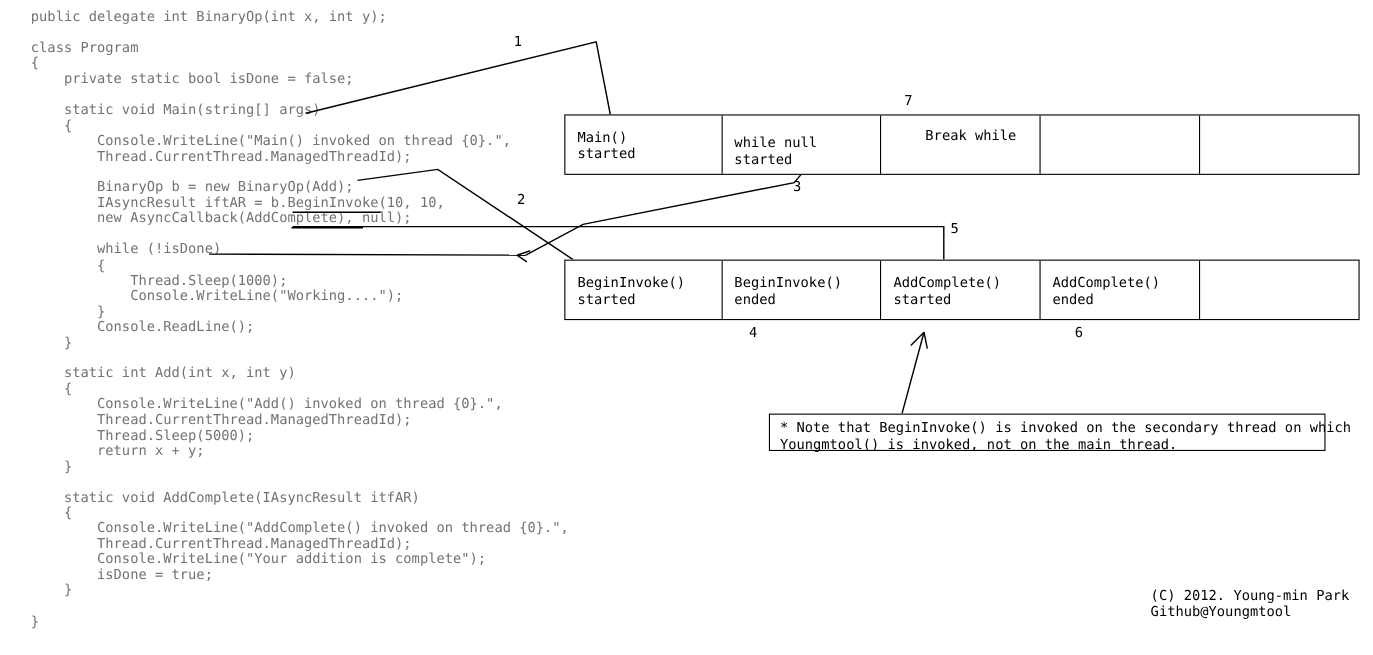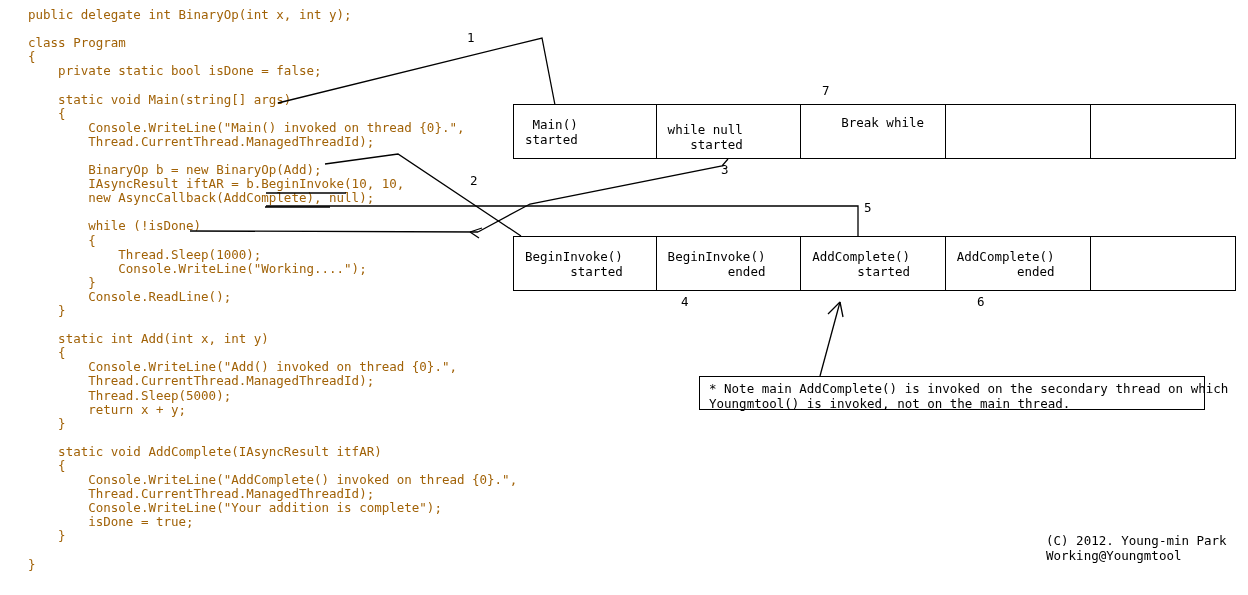--- a/index.html
+++ b/index.html
@@ -10,37 +10,36 @@
     color:#000000;
   }
   #root{position:absolute;inset:0;}
 
   
   .code{
     position:absolute;left:28px;top:8px;
     font-family:"DejaVu Sans Mono","Liberation Mono",monospace;
     font-size:12.5px;line-height:14.1px;
     white-space:pre;
-    color:#a16207;
+    color:#737373;
   }
   .code .blank{display:block;height:14.1px;}
   .code .ln{display:block;height:14.1px;}
 
   
   #wires{position:absolute;left:0;top:0;width:1248px;height:595px;pointer-events:none;}
   #wires path,#wires line{stroke:#000;stroke-width:1.3;fill:none;stroke-linecap:butt;stroke-linejoin:miter;}
 
   
   .grid{
     position:absolute;
     border:1.6px solid #000;
     display:flex;
     box-sizing:border-box;
     background:#fff;
-    text-align:right;
   }
   .grid .cell{
     box-sizing:border-box;
     border-right:1.6px solid #000;
     position:relative;
   }
   .grid .cell:last-child{border-right:none;}
   .cell .ctext{
     position:absolute;
     left:11px;
@@ -153,18 +152,18 @@
     </div>
     <div class="cell w146">
       <div class="ctext two"><span>AddComplete()</span><br><span>ended</span></div>
     </div>
     <div class="cell w144">
       <div class="ctext two"><span></span></div>
     </div>
   </div>
 
   <div id="note">
-    <div class="ntext"><span>* Note main AddComplete() is invoked on the secondary thread on which</span><br><span>Youngmtool() is invoked, not on the main thread.</span></div>
+    <div class="ntext"><span>* Note that BeginInvoke() is invoked on the secondary thread on which</span><br><span>Youngmtool() is invoked, not on the main thread.</span></div>
   </div>
 
-  <div id="credit"><span>(C) 2012. Young-min Park</span><br><span>Working@Youngmtool</span></div>
+  <div id="credit"><span>(C) 2012. Young-min Park</span><br><span>Github@Youngmtool</span></div>
 
 </div>
 
 </body></html>

